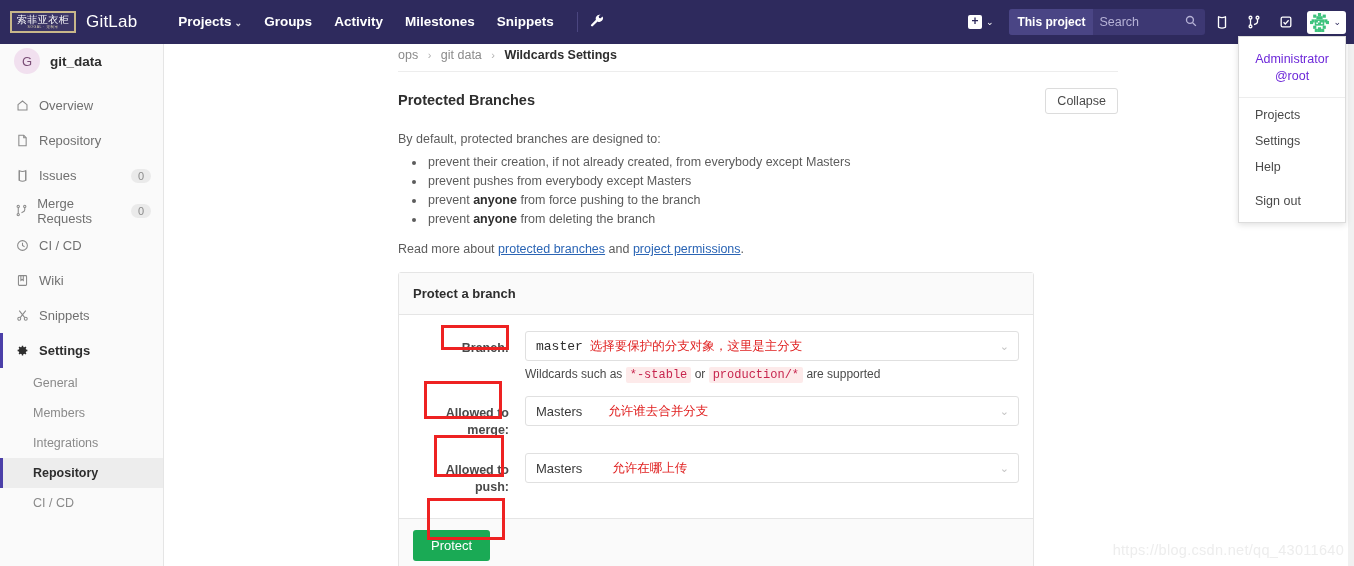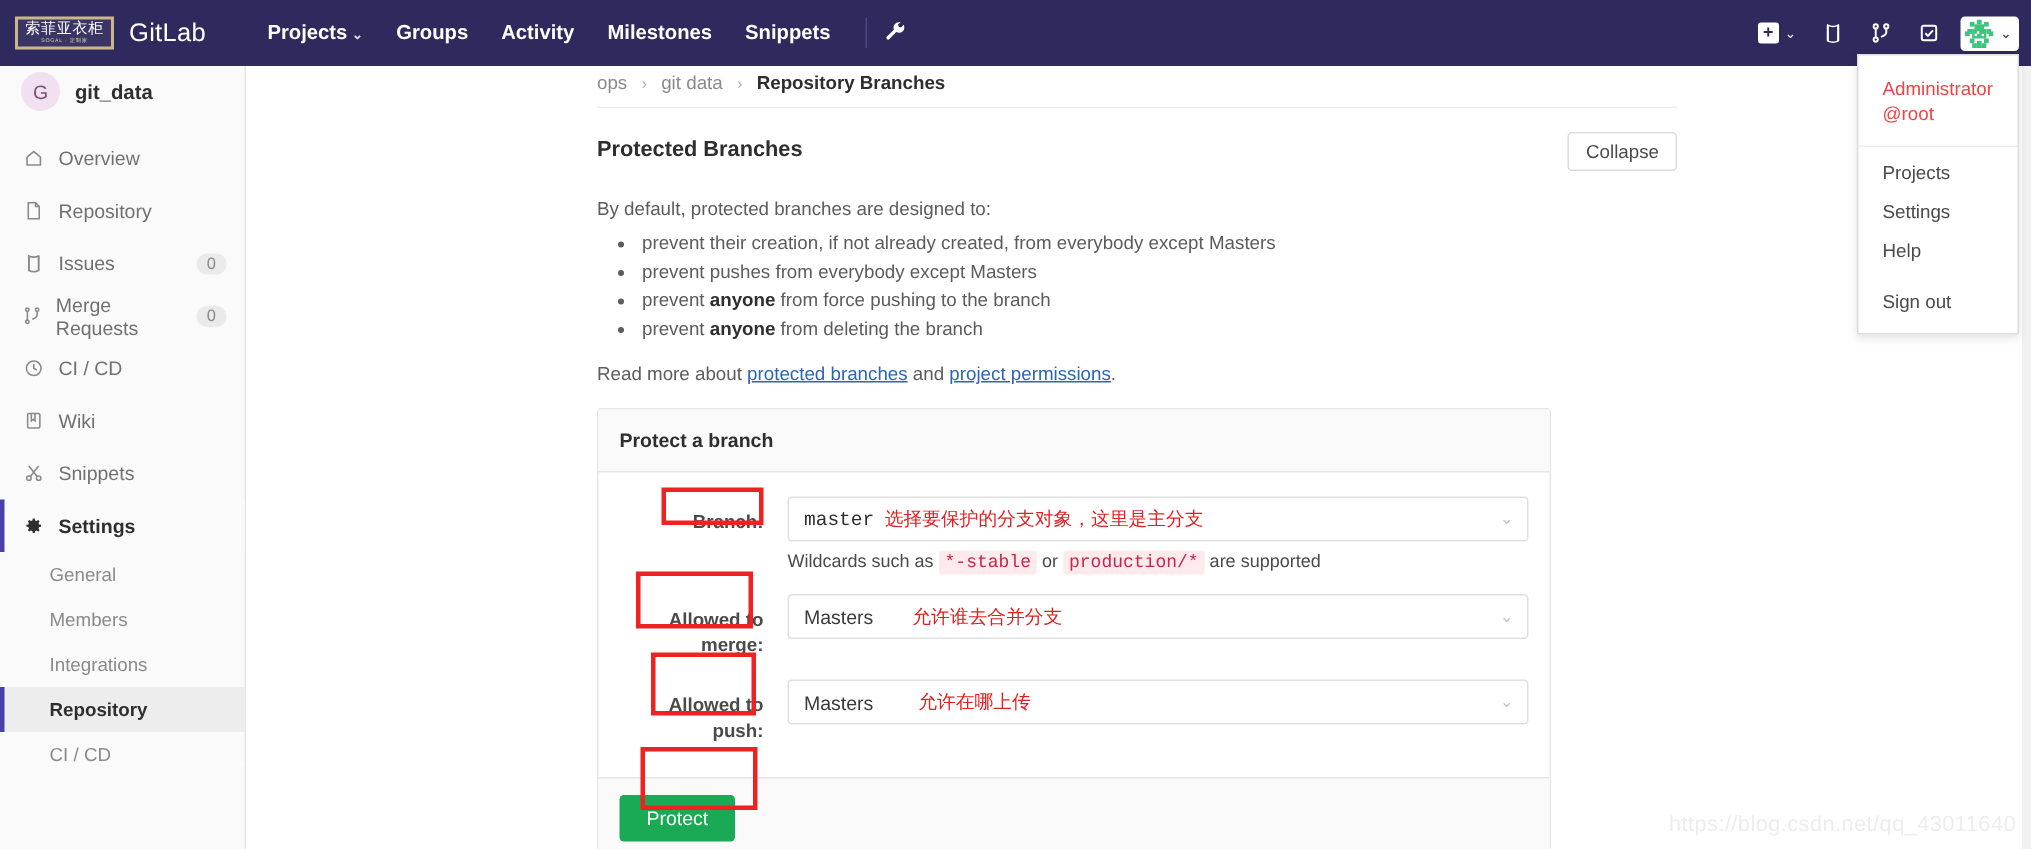--- a/index.html
+++ b/index.html
@@ -87,21 +87,21 @@
   .avatar-wrap .caret { color: #2e2a5d; font-size: 9px; }
 
   
   .user-menu {
     position: absolute; top: 36px; right: 8px; width: 108px;
     background: #fff; border: 1px solid #dcdcdc;
     box-shadow: 0 2px 6px rgba(0,0,0,.12);
     z-index: 60; padding: 8px 0;
   }
   .user-menu .uhead {
-    padding: 6px 16px 10px; font-size: 12.5px; color: #ef4444; line-height: 17px;
+    padding: 6px 16px 10px; font-size: 12.5px; color: #6d28d9; line-height: 17px; text-align: center;
   }
   .user-menu .divider { height: 1px; background: #ededed; margin: 2px 0 4px; }
   .user-menu .uitem {
     padding: 6px 16px; font-size: 12.5px; color: #4a4a4a; cursor: pointer;
   }
   .user-menu .gap { height: 8px; }
 
   
   .sidebar {
     position: absolute; top: 36px; left: 0;
@@ -293,20 +293,30 @@
       <svg width="13" height="13" viewBox="0 0 16 16" fill="#ffffff">
           <path d="M11.5 1a4.5 4.5 0 0 0-4.2 6.1L1.6 12.8a1.4 1.4 0 0 0 2 2l5.7-5.7A4.5 4.5 0 0 0 15.4 3l-2.3 2.3-1.9-.5-.5-1.9L13 0.6A4.5 4.5 0 0 0 11.5 1z"></path>
         </svg>
     </div>
   </div>
 
   <div class="nav-right">
     <div class="plus-btn">
       <span class="plus-sq">+</span>
       <span class="caret">⌄</span>
+    </div>
+    <div class="searchbox">
+      <div class="scope-badge">This project</div>
+      <input class="search-input" placeholder="Search" style="">
+      <span class="search-ico">
+        <svg width="12" height="12" viewBox="0 0 16 16" fill="none" stroke="#b6b2d6" stroke-width="1.8">
+            <circle cx="6.6" cy="6.6" r="4.6"></circle>
+            <line x1="10.2" y1="10.2" x2="14.5" y2="14.5"></line>
+          </svg>
+      </span>
     </div>
     <div class="nav-ico">
       <svg width="14" height="14" viewBox="0 0 16 16" fill="none" stroke="#fff" stroke-width="1.5">
           <path d="M4 2v12M12 2v12"></path>
           <path d="M4 2c3 1.5 5 1.5 8 0v12c-3 1.5-5 1.5-8 0z" stroke-width="1.2"></path>
         </svg>
     </div>
     <div class="nav-ico">
       <svg width="14" height="14" viewBox="0 0 16 16" fill="none" stroke="#fff" stroke-width="1.5">
           <circle cx="4" cy="3" r="1.6"></circle>
@@ -455,21 +465,21 @@
 </div>
 <div class="sidebar-tail"></div>
 
 <div class="content">
 
   <div class="breadcrumb">
     <span class="crumb">ops</span>
     <span class="sep">›</span>
     <span class="crumb">git data</span>
     <span class="sep">›</span>
-    <span class="cur">Repository Branches</span>
+    <span class="cur">Wildcards Settings</span>
   </div>
   <div class="bc-rule"></div>
 
   <div class="section">
     <button class="collapse-btn">Collapse</button>
 
     <div class="section-title">Protected Branches</div>
 
     <div class="lead">By default, protected branches are designed to:</div>
     <ul class="rules">

